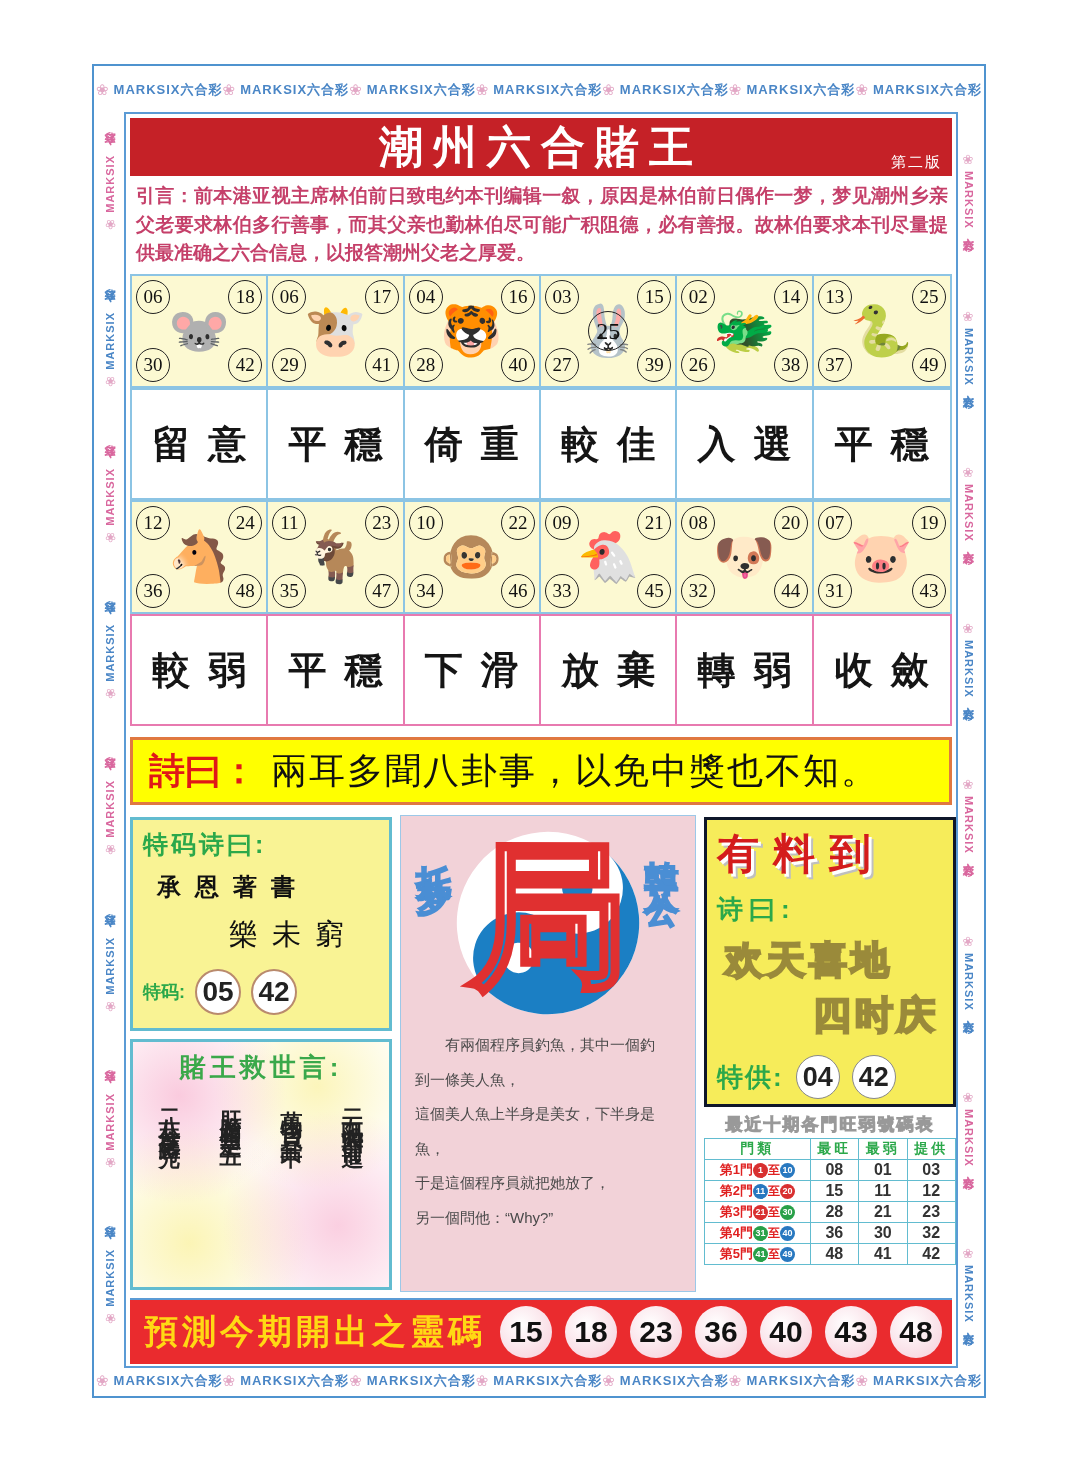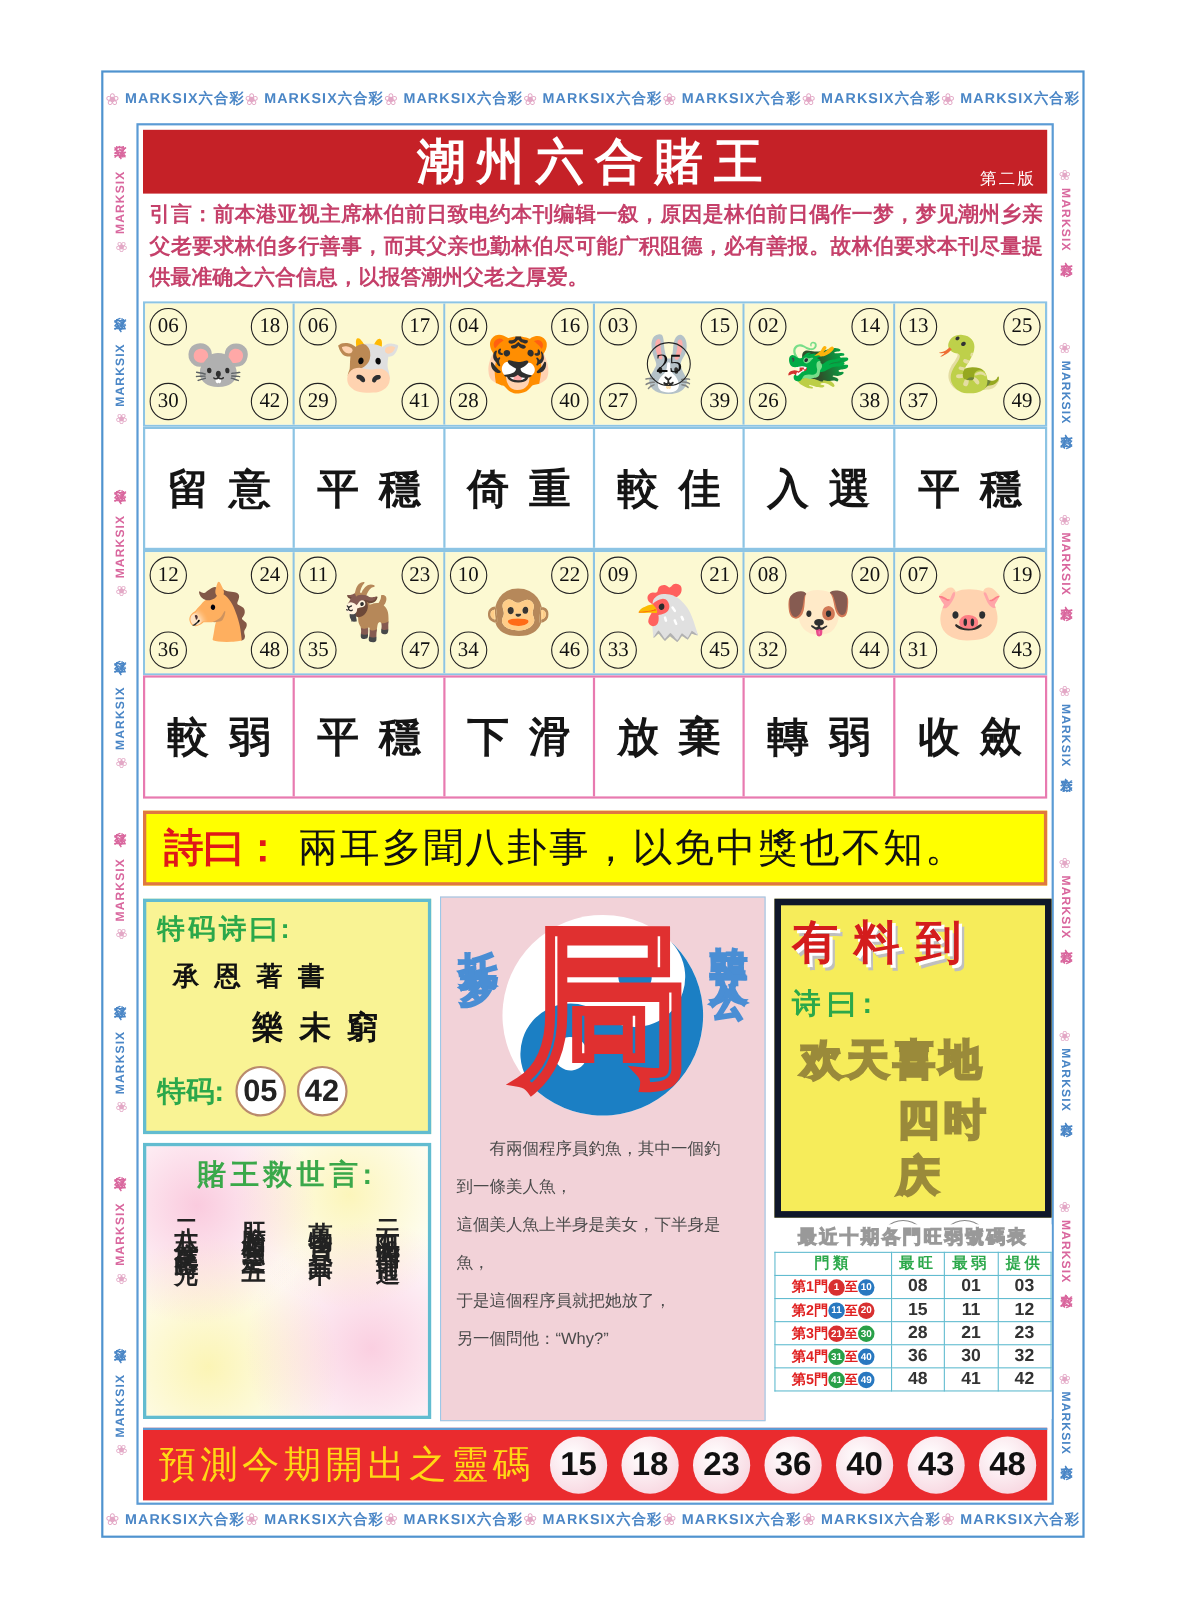--- a/index.html
+++ b/index.html
@@ -48,23 +48,23 @@
   .erow2 .ecell { border-right-color:#e87ab0;text-align:right; }
 
   .poem-banner { position:absolute; left:4px; top:623px; width:822px; height:68px; background:#ffff00; border:3px solid #e07840; display:flex; align-items:center; padding-left:16px; }
   .poem-banner .plabel { color:#e01818; font-size:36px; font-weight:bold; margin-right:14px; }
   .poem-banner .ptext { color:#111; font-size:36px; font-weight:normal; letter-spacing:2px; }
 
   
   .panelA { position:absolute; left:4px; top:703px; width:262px; height:214px; background:#f9f394; border:3px solid #62bcd0; padding:8px 10px; }
   .panelA .gtitle { color:#2ba84a; font-size:25px; font-weight:bold; letter-spacing:3px; }
   .panelA .pl1 { margin-top:10px; padding-left:14px; font-size:24px; font-weight:bold; color:#111; letter-spacing:14px; }
-  .panelA .pl2 { margin-top:12px; padding-left:86px; font-size:29px; font-weight:bold; color:#111; letter-spacing:14px; }
+  .panelA .pl2 { margin-top:12px; padding-left:86px; font-size:29px; font-weight:normal; color:#111; letter-spacing:14px; }
   .panelA .codeline { margin-top:14px; display:flex; align-items:center; }
-  .panelA .codelabel { color:#2ba84a; font-size:26px; font-weight:bold; }
+  .panelA .codelabel { color:#2ba84a; font-size:18px; font-weight:bold; }
   .wcirc { width:46px; height:46px; border-radius:50%; background:#fff; border:2px solid #b98a6d; display:flex; align-items:center; justify-content:center; font-size:28px; font-weight:bold; color:#222; margin-left:10px; }
 
   .panelB { position:absolute; left:4px; top:925px; width:262px; height:251px; border:3px solid #62bcd0; padding:8px 6px;
     background:
       radial-gradient(circle at 18% 22%, rgba(246,160,195,.55), transparent 38%),
       radial-gradient(circle at 80% 75%, rgba(246,160,195,.5), transparent 42%),
       radial-gradient(circle at 72% 18%, rgba(250,240,150,.65), transparent 38%),
       radial-gradient(circle at 22% 82%, rgba(250,240,150,.7), transparent 42%),
       #fff; }
   .panelB .gtitle { color:#3aa84a; font-size:26px; font-weight:bold; text-align:center; letter-spacing:4px; }
@@ -75,41 +75,41 @@
   .panelM { position:absolute; left:274px; top:701px; width:296px; height:477px; background:#f2d2d8; border:1px solid #9cc8e8; }
   .vout { position:absolute; writing-mode:vertical-rl; font-size:34px; font-weight:bold; color:transparent; -webkit-text-stroke:2px #4a8ed4; letter-spacing:16px; }
   .vout.left { left:10px; top:22px; } .vout.right { right:10px; top:18px; }
   .taiji-wrap { position:absolute; left:50%; top:12px; transform:translateX(-50%); width:190px; height:190px; }
   .taiji { width:190px; height:190px; transform:rotate(40deg); }
   .ju { position:absolute; left:50%; top:50%; transform:translate(-50%,-54%); font-size:160px; font-weight:bold; color:transparent; -webkit-text-stroke:4px #e03030; line-height:1; }
   .story { position:absolute; left:14px; top:212px; width:268px; font-size:15px; color:#4a4a4a; line-height:2.3; }
   .story .sline.first { text-indent:2em; }
 
   
-  .panelC { position:absolute; left:578px; top:703px; width:252px; height:290px; background:#f6ec5a; border:6px solid #0f172a; padding:6px 10px; }
+  .panelC { position:absolute; left:578px; top:703px; width:252px; height:290px; background:#f6ec5a; border:3px solid #0f172a; padding:6px 10px; }
   .youliao { font-size:42px; font-weight:bold; color:#d41c1c; letter-spacing:14px; text-shadow:3px 3px 0 #ffffff, 5px 5px 0 #bfbfbf; }
   .panelC .gtitle { margin-top:10px; color:#2ba84a; font-size:26px; font-weight:bold; letter-spacing:6px; }
   .bub1 { margin-top:8px; font-size:38px; font-weight:bold; color:#fff; -webkit-text-stroke:2.5px #9a8a3a; letter-spacing:4px; padding-left:8px; }
   .bub2 { margin-top:4px; font-size:38px; font-weight:bold; color:#fff; -webkit-text-stroke:2.5px #9a8a3a; letter-spacing:4px; padding-left:96px; }
   .supplyline { margin-top:14px; display:flex; align-items:center; }
   .supplyline .codelabel { color:#2ba84a; font-size:26px; font-weight:bold; letter-spacing:2px; }
   .scirc { width:44px; height:44px; border-radius:50%; background:#fff; border:1.5px solid #888; display:flex; align-items:center; justify-content:center; font-size:27px; font-weight:bold; color:#222; margin-left:12px; }
 
   .tblock { position:absolute; left:578px; top:999px; width:252px; height:177px; background:#fff; }
   .ttitle { text-align:center; font-size:17px; font-weight:bold; color:#fff; -webkit-text-stroke:1px #999; letter-spacing:2px; }
   .stats { width:100%; border-collapse:collapse; margin-top:2px; }
   .stats th, .stats td { border:1.5px solid #62bcd0; text-align:center; padding:1px 0; }
   .stats th { color:#2ba84a; font-size:14px; letter-spacing:3px; }
   .stats td.gate { font-size:13px; color:#e02020; font-weight:bold; white-space:nowrap; }
   .stats td.val { font-size:16px; font-weight:bold; color:#333; }
   .ball { display:inline-block; width:15px; height:15px; border-radius:50%; color:#fff; font-size:9px; line-height:15px; text-align:center; vertical-align:middle; font-weight:bold; }
   .zhi { color:#e02020; font-size:12px; }
 
   .predict { position:absolute; left:4px; top:1184px; width:822px; height:66px; background:#ea2b2e; border-top:2px solid #5b9bd5; display:flex; align-items:center; padding-left:14px; }
-  .predict .plabel { color:#ffd914; font-size:34px; font-weight:normal; letter-spacing:4px; margin-right:14px; white-space:nowrap; }
+  .predict .plabel { color:#ffd914; font-size:34px; font-weight:bold; letter-spacing:4px; margin-right:14px; white-space:nowrap; }
   .pcircles { display:flex; gap:13px; }
   .pcirc { width:52px; height:52px; border-radius:50%; background:radial-gradient(circle at 40% 35%, #fff, #f6cdd9); display:flex; align-items:center; justify-content:center; font-size:30px; font-weight:bold; color:#111; }
 </style>
 </head>
 <body>
 
 <div class="page">
   <div class="frame"></div>
 
   <div class="strip strip-top" id="strip-top">

